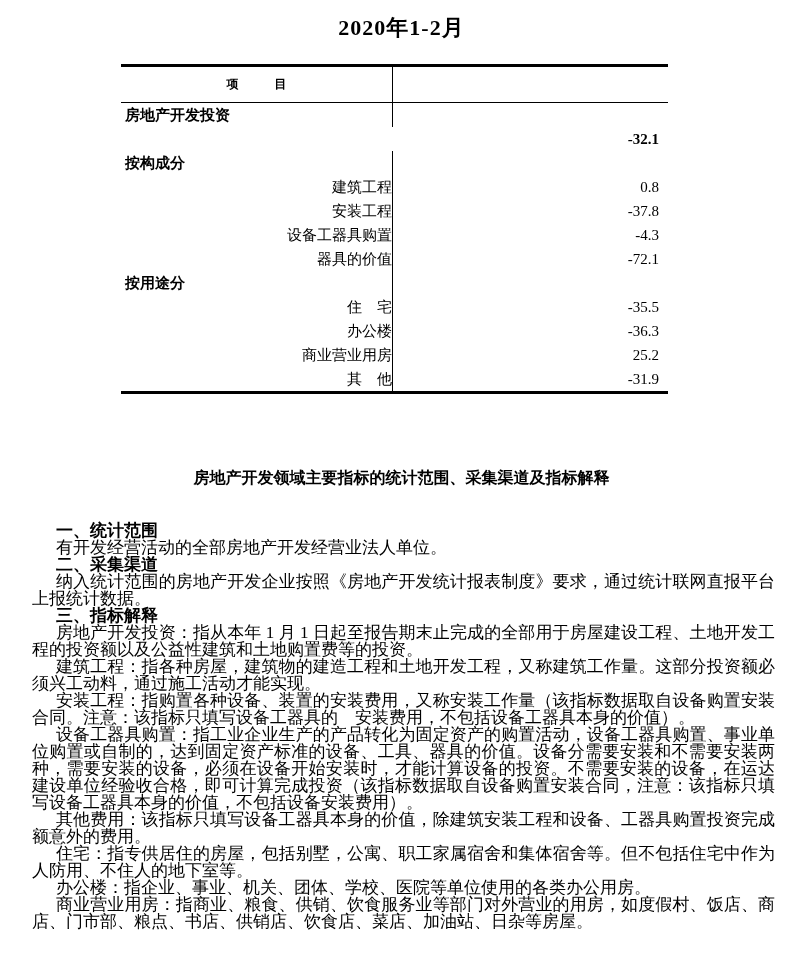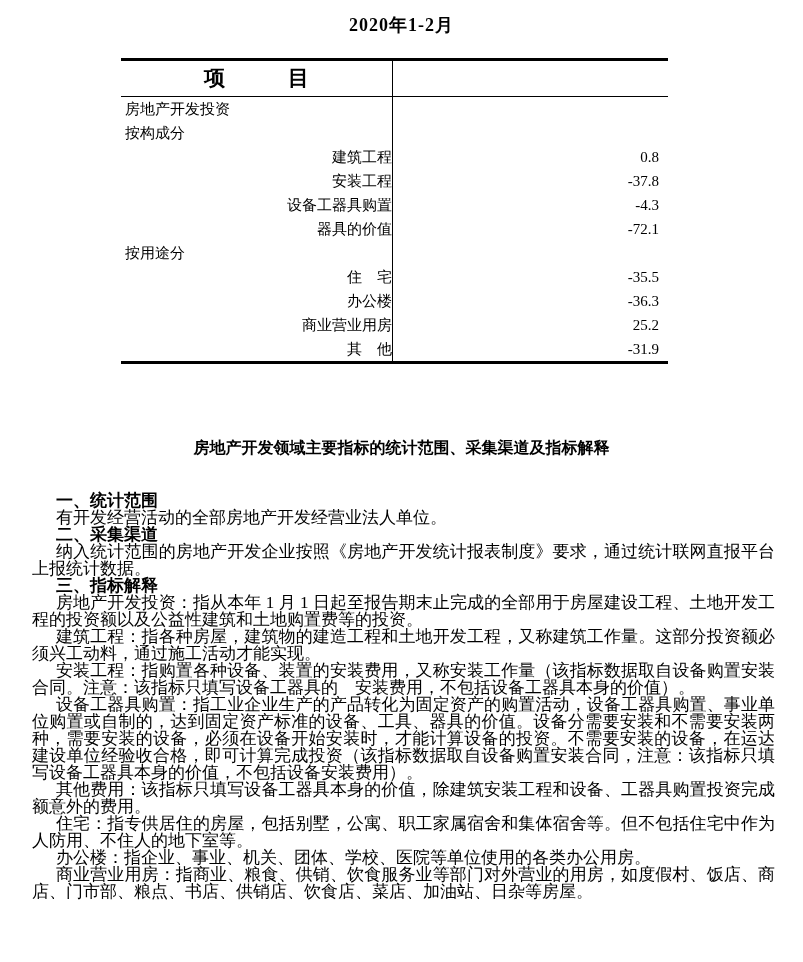--- a/index.html
+++ b/index.html
@@ -7,55 +7,55 @@
     width: 803px;
     height: 962px;
     background: #ffffff;
     color: #000000;
     font-family: "Liberation Serif", "DejaVu Serif", serif;
     overflow: hidden;
   }
   .page-title {
     text-align: center;
     font-weight: bold;
-    font-size: 18px;
+    font-size: 22px;
     padding-top: 13px;
     letter-spacing: 1px;
   }
   .stat-table {
     width: 547px;
     margin: 21px 0 0 121px;
     border-top: 3px solid #000;
     border-bottom: 3px solid #000;
   }
   .thead {
     display: flex;
     border-bottom: 1px solid #000;
     font-weight: bold;
-    font-size: 21px;
+    font-size: 12px;
     justify-content: space-between;
   }
   .thead .tcell { line-height: 35px; }
   .tcell.label {
     width: 272px;
     border-right: 1px solid #000;
     box-sizing: border-box;
   }
   .tcell.value {
     flex: 1;
     text-align: right;
     padding-right: 9px;
   }
   .thead .tcell.label { text-align: center; }
   .thead .tcell.value { text-align: center; padding-right: 0; }
   .trow { display: flex; font-size: 15px; }
   .trow .tcell { line-height: 24px; }
   .trow .tcell.label { padding-left: 4px; }
   .trow.indent .tcell.label { padding-left: 21px; text-align: right; }
-  .trow.bold { font-weight: normal; flex-direction: column; }
+  .trow.bold { font-weight: bold; flex-direction: column; }
   .section-heading {
     text-align: center;
     font-weight: bold;
     font-size: 16px;
     margin-top: 74px;
   }
   .section-body {
     margin: 33px 28px 0 32px;
     font-size: 17px;
     line-height: 17px;
@@ -69,20 +69,21 @@
 
 <div class="page-title">2020年1-2月</div>
 
 <div class="stat-table">
   <div class="thead">
     <div class="tcell label">项　　　目</div>
   </div>
   <div>
       <div class="trow bold">
         <div class="tcell label">房地产开发投资</div>
+        <div class="tcell value">-32.1</div>
       </div>
       <div class="trow bold">
         <div class="tcell label">按构成分</div>
         <div class="tcell value"></div>
       </div>
       <div class="trow indent">
         <div class="tcell label">建筑工程</div>
         <div class="tcell value">0.8</div>
       </div>
       <div class="trow indent">

